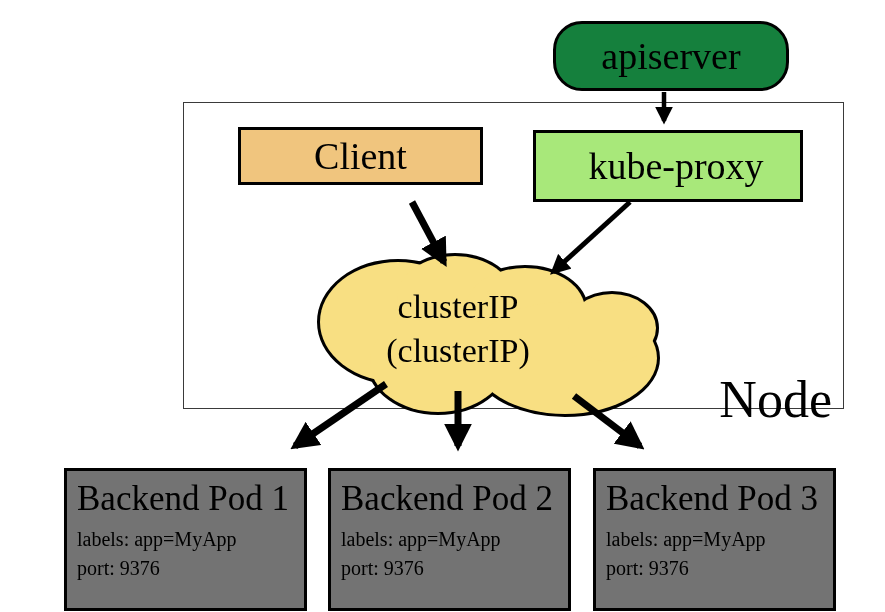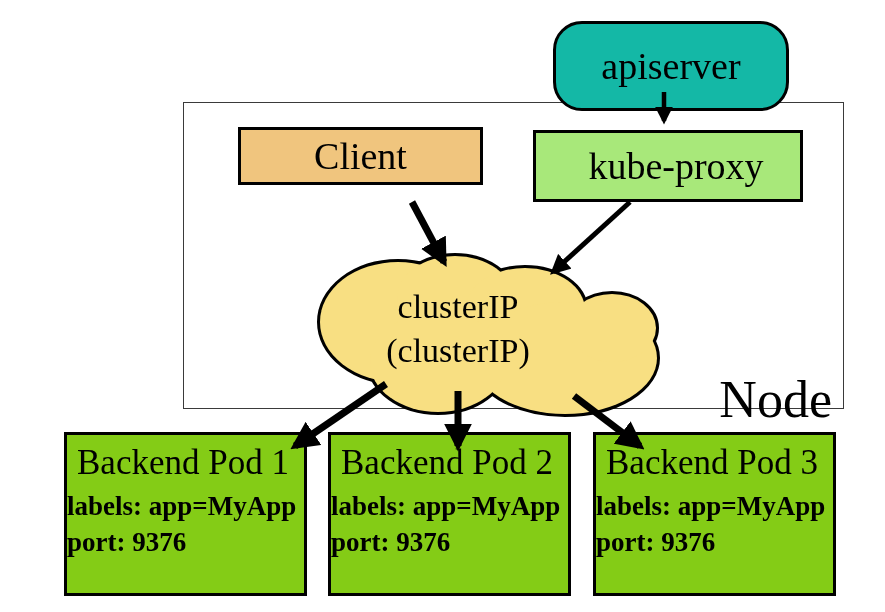--- a/index.html
+++ b/index.html
@@ -15,45 +15,45 @@
   }
   
   svg.layer{position:absolute;left:0;top:0;width:885px;height:612px;pointer-events:none;}
   #cloud-layer{z-index:2;}
   #arrow-layer{z-index:4;}
   
   .dbox{
     position:absolute;display:flex;align-items:center;justify-content:center;
     border:3px solid #000;z-index:3;font-size:38px;line-height:1;
   }
-  #apiserver-box{left:553px;top:21px;width:236px;height:90px;background:#14b8a6;border-radius:29px;}
+  #apiserver-box{left:553px;top:21px;width:236px;height:70px;background:#15803d;border-radius:29px;}
   #client-box{left:238px;top:127px;width:245px;height:58px;background:#F0C57E;}
   #kube-proxy-box{left:533px;top:130px;width:270px;height:72px;background:#A8E87A;padding-left:16px;}
   
   .cloud-label{
     position:absolute;left:348px;width:220px;text-align:center;
     font-size:34px;line-height:1;z-index:3;
   }
   #cloud-line1{top:290px;}
   #cloud-line2{top:334px;}
   
   #node-label{
     position:absolute;left:560px;top:354px;width:272px;text-align:right;
     font-size:52px;line-height:1;z-index:3;margin-top:20px;
   }
   
   .pod{
-    position:absolute;top:432px;width:243px;height:164px;
-    background:#84cc16;border:3px solid #000;z-index:3;
+    position:absolute;top:468px;width:243px;height:143px;
+    background:#737373;border:3px solid #000;z-index:3;
   }
   #pod-1{left:64px;}
   #pod-2{left:328px;}
   #pod-3{left:593px;}
   .pod-title{font-size:35px;line-height:1;margin:10px 0 0 10px;}
-  .pod-line{font-size:27px;line-height:1;margin:13px 0 0 0;font-weight:bold;}
+  .pod-line{font-size:20px;line-height:1;margin:13px 0 0 10px;}
   .pod-line + .pod-line{margin-top:9px;}
 </style>
 </head>
 <body>
 
 <div id="canvas">
 
   <div id="node-box"></div>
 
   <svg id="cloud-layer" class="layer" viewBox="0 0 885 612">

